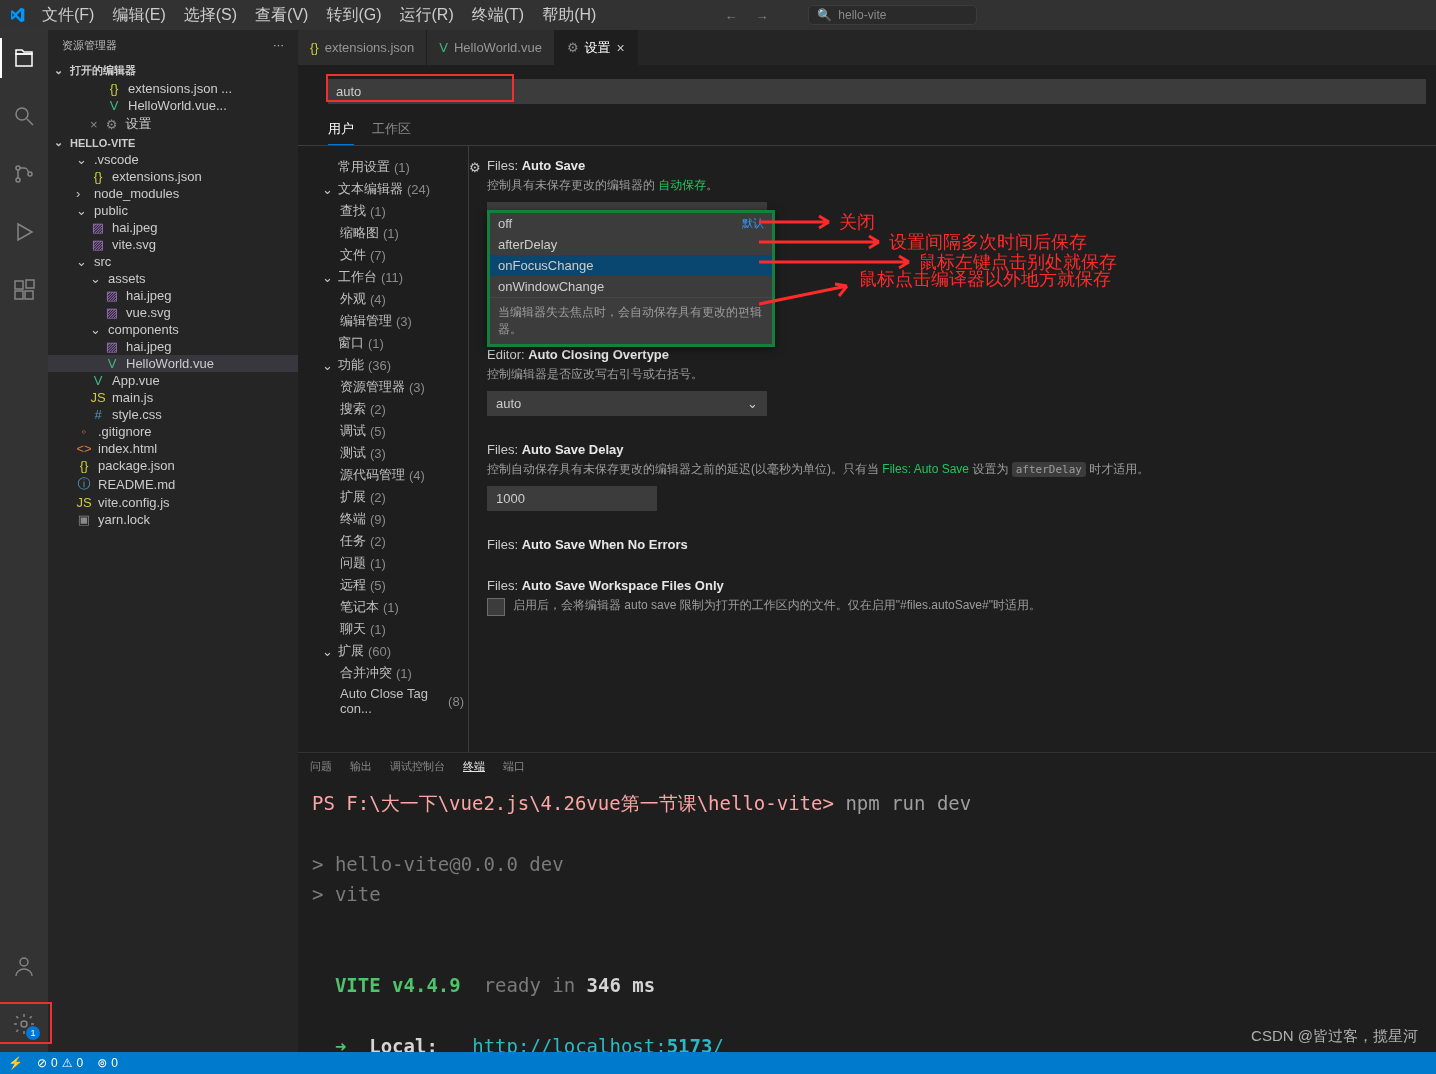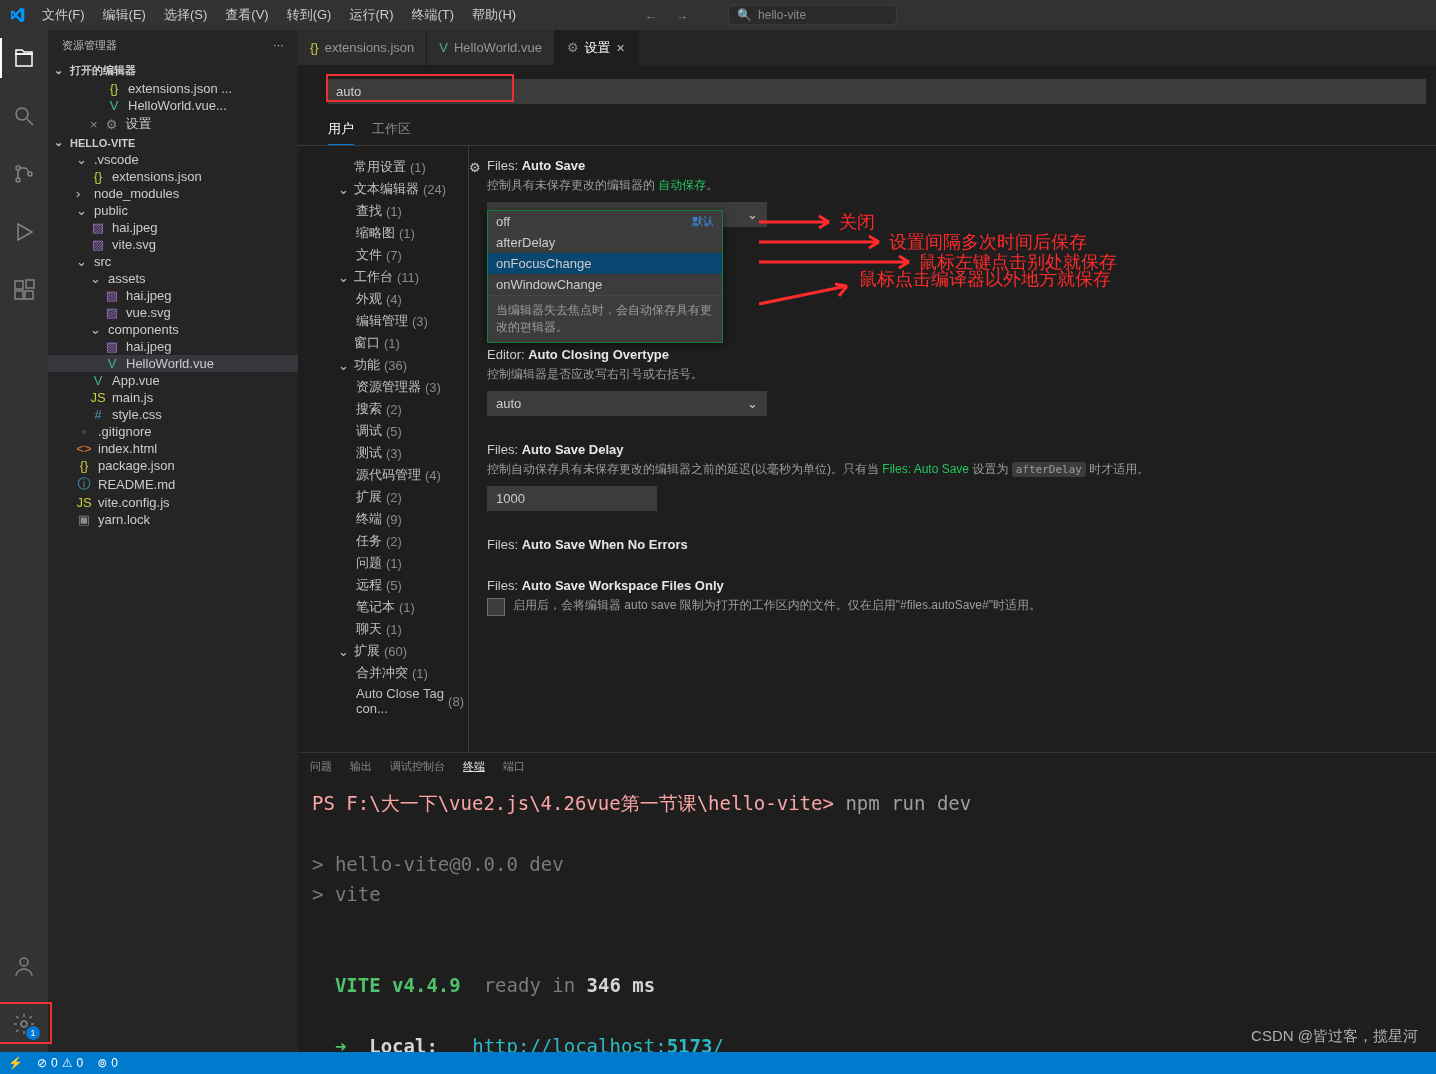--- a/index.html
+++ b/index.html
@@ -17,21 +17,21 @@
 
 .title-bar {
   display: flex;
   align-items: center;
   height: 30px;
   background: #323233;
   padding: 0 8px;
 }
 .title-bar .logo { width: 18px; height: 18px; margin-right: 8px; display:flex; align-items:center; justify-content:center;}
 .title-bar .menus { display: flex; gap: 2px; }
-.title-bar .menus span { padding: 4px 8px; font-size: 13px; color: #cccccc; cursor: default; }
+.title-bar .menus span { padding: 4px 8px; font-size: 16px; color: #cccccc; cursor: default; }
 .title-bar .nav { display: flex; gap: 18px; margin-left: 120px; color: #858585;}
 .title-bar .search {
   margin-left: 40px;
   background: #2a2a2a;
   border: 1px solid #3c3c3c;
   border-radius: 5px;
   padding: 2px 90px 2px 8px;
   color: #8a8a8a;
   font-size: 12px;
   display: flex;
@@ -199,21 +199,21 @@
   flex: 1;
   display: flex;
   overflow: hidden;
 }
 .settings-nav {
   width: 170px;
   padding: 10px 0 10px 20px;
   overflow-y: auto;
   font-size: 13px;
 }
-.nav-item { padding: 2px 4px; color: #c0c0c0; display:flex; align-items:center; gap:4px;margin-left:16px;}
+.nav-item { padding: 2px 4px; color: #c0c0c0; display:flex; align-items:center; gap:4px;}
 .nav-sub { padding-left: 22px; }
 .nav-count { color: #8a8a8a; }
 
 .settings-content {
   flex: 1;
   border-left: 1px solid #3c3c3c;
   padding: 12px 10px 12px 18px;
   overflow-y: auto;
   position: relative;
 }
@@ -238,22 +238,22 @@
   background: #3c3c3c;
   border: 1px solid #3c3c3c;
   padding: 4px 8px;
   width: 170px;
   font-size: 13px;
   color: #cccccc;
 }
 .dropdown {
   position: absolute;
   background: #3c3c3c;
-  border: 1px solid #15803d;
-  width: 236px;
+  border: 3px solid #15803d;
+  width: 288px;
   top: 52px;
   z-index: 5;
   box-shadow: 0 2px 8px rgba(0,0,0,0.5);
 }
 .dropdown-item {
   padding: 3px 8px;
   font-size: 13px;
   display: flex;
   justify-content: space-between;
 }

